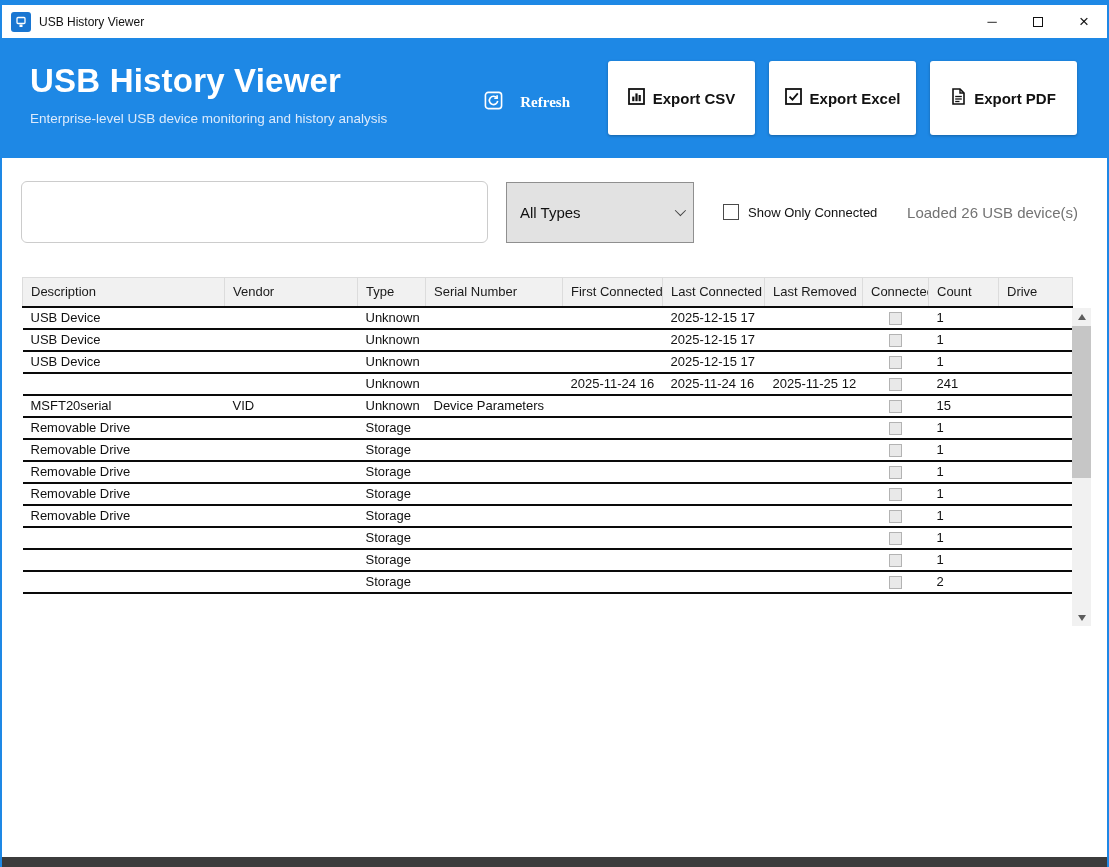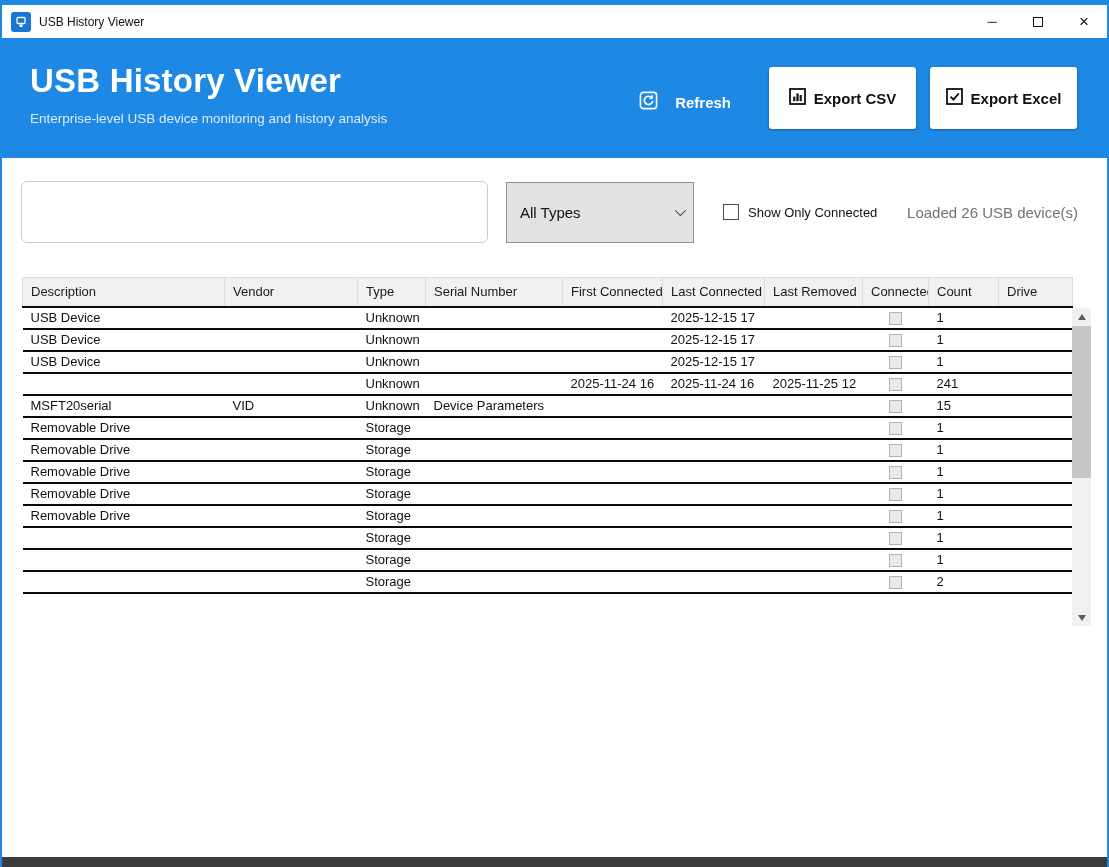--- a/index.html
+++ b/index.html
@@ -18,22 +18,22 @@
   .titlebar-text { margin-left:8px; font-size:12px; color:#111; }
   .win-controls { margin-left:auto; display:flex; height:33px; }
   .win-btn { width:46px; height:33px; display:flex; align-items:center; justify-content:center; font-size:13px; color:#111; cursor:default; }
   .max-box { width:10px; height:10px; border:1px solid #111; display:inline-block; }
   .win-btn.close { font-size:17px; }
   
   .header { height:120px; background:#1e88e5; display:flex; align-items:center; padding:0 30px 0 28px; }
   .header-titles h1 { margin:0; font-size:33px; font-weight:bold; color:#fff; letter-spacing:.2px; }
   .header-titles p { margin:11px 0 8px 0; font-size:13.5px; color:#dbeafc; }
   .header-actions { margin-left:auto; display:flex; align-items:center; gap:14px; }
-  .refresh-btn { background:none; border:none; color:#fff; font-family:Liberation Sans, sans-serif; font-size:15px; font-weight:600; display:flex; align-items:center; gap:17px; margin-right:18px; cursor:pointer;margin-top:8px; }
-  .export-btn { width:147px; height:62px; background:#fff; border:none; border-radius:3px; font-family:inherit; font-size:15px; font-weight:bold; color:#111; display:flex; align-items:center; justify-content:center; gap:8px; box-shadow:0 1px 3px rgba(0,0,0,.28); cursor:pointer; }
+  .refresh-btn { background:none; border:none; color:#fff; font-family:Liberation Serif, serif; font-size:15px; font-weight:600; display:flex; align-items:center; gap:17px; margin-right:18px; cursor:pointer;margin-top:8px; }
+  .export-btn { width:147px; height:74px; background:#fff; border:none; border-radius:3px; font-family:inherit; font-size:15px; font-weight:bold; color:#111; display:flex; align-items:center; justify-content:center; gap:8px; box-shadow:0 1px 3px rgba(0,0,0,.28); cursor:pointer; }
   .export-btn svg { flex:0 0 auto; }
   
   .filterbar { display:flex; align-items:center; padding:23px 19px 34px 19px; background:#fff; }
   .search-input { width:467px; height:62px; border:1px solid #ccc; border-radius:6px; padding:0 14px; font-family:inherit; font-size:15px; outline:none; margin-right:18px; color:#111; }
   .type-dropdown { width:188px; height:61px; background:#e2e2e2; border:1px solid #8f8f8f; display:flex; align-items:center; justify-content:space-between; padding:0 10px 0 13px; font-size:15px; color:#111; margin-right:29px; cursor:default; }
   .chevron { width:8px; height:8px; border-right:1.6px solid #444; border-bottom:1.6px solid #444; transform:rotate(45deg) translateY(-2px); }
   .conn-filter { display:flex; align-items:center; gap:9px; font-size:13px; color:#111; cursor:default; }
   .checkbox { width:16px; height:16px; border:1px solid #4a4a4a; background:#fff; display:inline-block; }
   .status-text { margin-left:auto; color:#737373; font-size:15px; padding-right:10px;text-align:right; }
   
@@ -105,20 +105,32 @@
       </button>
       <button class="export-btn">
         <span>
           <svg width="17" height="17" viewBox="0 0 17 17">
               <rect x="1" y="1" width="15" height="15" fill="none" stroke="#111" stroke-width="1.8"></rect>
               <path d="M4.5 8.6 l3 3.1 L12.8 5.4" fill="none" stroke="#111" stroke-width="1.8"></path>
             </svg>
         </span>
         <span>Export Excel</span>
       </button>
+      <button class="export-btn">
+        <span>
+          <svg width="15" height="17" viewBox="0 0 15 17">
+              <path d="M2 1 h7 l4 4 v11 h-11 z" fill="none" stroke="#111" stroke-width="1.6"></path>
+              <path d="M9 1 v4 h4" fill="none" stroke="#111" stroke-width="1.4"></path>
+              <line x1="4.2" y1="8.5" x2="10.8" y2="8.5" stroke="#111" stroke-width="1.3"></line>
+              <line x1="4.2" y1="11" x2="10.8" y2="11" stroke="#111" stroke-width="1.3"></line>
+              <line x1="4.2" y1="13.5" x2="8.5" y2="13.5" stroke="#111" stroke-width="1.3"></line>
+            </svg>
+        </span>
+        <span>Export PDF</span>
+      </button>
     </div>
   </div>
 
   <div class="filterbar">
     <input class="search-input" type="text" value="" style="">
     <div class="type-dropdown">
       <span>All Types</span>
       <span class="chevron"></span>
     </div>
     <label class="conn-filter">

